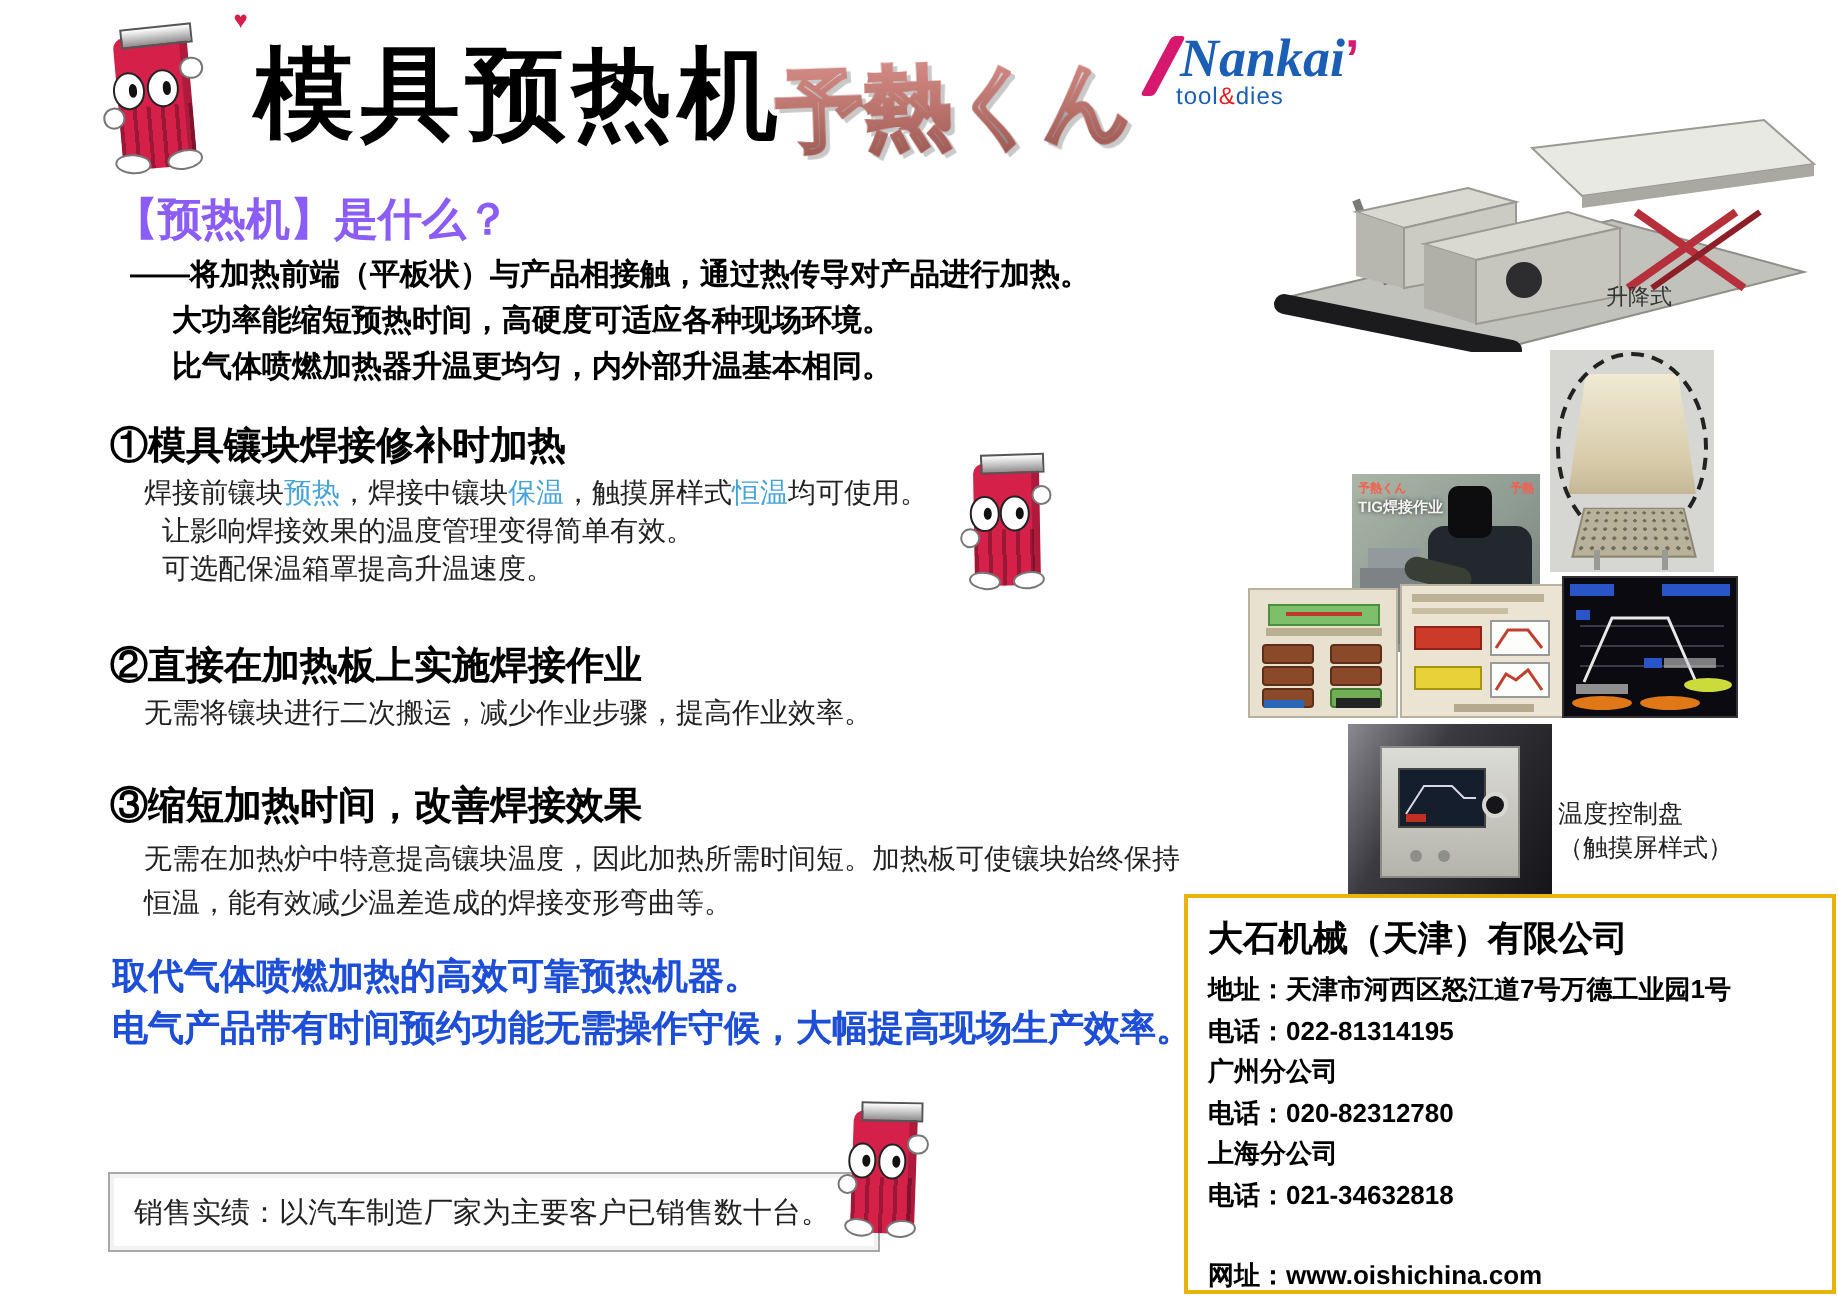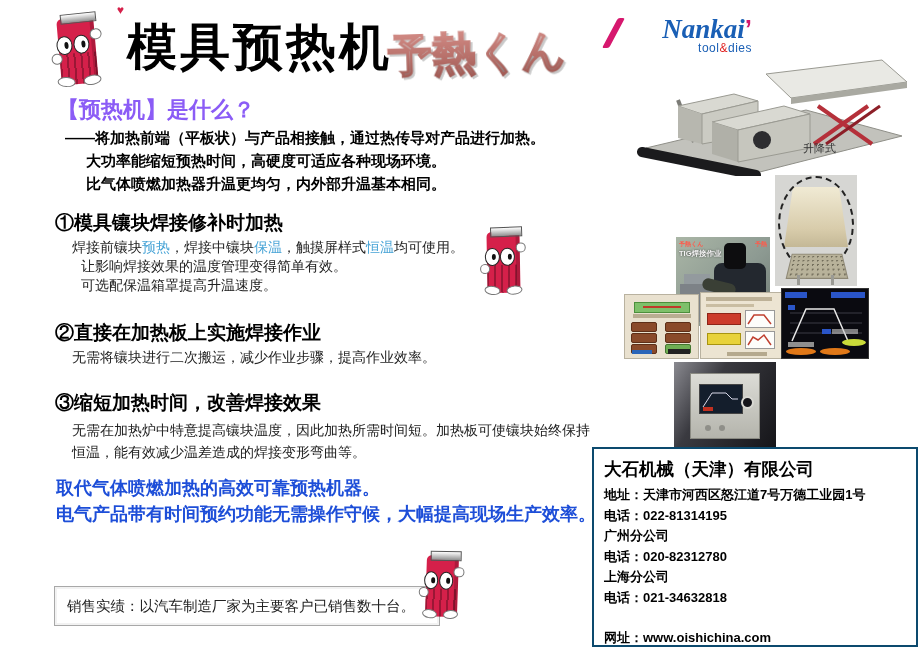--- a/index.html
+++ b/index.html
@@ -8,21 +8,21 @@
 
   
   .page-title{position:absolute;left:127px;top:14px;font-size:50px;font-weight:bold;
               letter-spacing:3px;color:#000;font-family:"Liberation Sans",sans-serif;}
   .yonetsu{position:absolute;left:388px;top:24px;font-size:44px;font-weight:bold;
            transform:rotate(-2deg);
            background:linear-gradient(180deg,#f8f8f8 0%,#bdbdbd 45%,#707070 100%);
            -webkit-background-clip:text;background-clip:text;color:transparent;
            -webkit-text-stroke:1.5px rgba(190,60,50,.55);
            filter:drop-shadow(2px 2px 0 #c9c9c9);}
-  .nankai{position:absolute;left:612px;top:14px;width:140px;text-align:right;}
+  .nankai{position:absolute;left:580px;top:14px;width:140px;}
   .nankai .slash{position:absolute;left:-2px;top:4px;width:7px;height:30px;background:#d6186e;
                  transform:skewX(-28deg);border-radius:2px;}
   .nankai .word{font-size:27px;font-weight:bold;font-style:italic;color:#1a5fb5;
                 font-family:"Liberation Serif",serif;margin-left:10px;}
   .nankai .apos{color:#d6186e;font-size:26px;font-weight:bold;vertical-align:top;}
   .nankai .sub{font-size:12px;font-weight:normal;color:#1a5fb5;margin-left:8px;margin-top:-4px;
                font-family:"Liberation Sans",sans-serif;letter-spacing:.5px;}
   .nankai .amp{color:#e02020;}
 
   
@@ -54,21 +54,21 @@
          font-family:"Liberation Serif",serif;}
   .sec-b .ind{padding-left:9px;}
   .hl{color:#46a3d6;}
   .summary{position:absolute;left:56px;top:475px;font-size:18px;font-weight:bold;color:#1d4ed8;line-height:26px;}
   .patent{position:absolute;left:60px;top:556px;font-size:12.5px;font-weight:bold;color:#222;}
   .salesbox{position:absolute;left:54px;top:586px;width:372px;height:38px;border:1px solid #a8a8a8;
             box-shadow:0 0 0 2px #f2f2f2 inset;display:flex;align-items:center;padding-left:12px;
             font-size:14.5px;color:#222;font-family:"Liberation Serif",serif;background:#fff;}
 
   
-  .company{position:absolute;left:592px;top:447px;width:302px;height:180px;border:2px solid #0c4a6e;
+  .company{position:absolute;left:592px;top:447px;width:302px;height:180px;border:2px solid #eab308;
            padding:8px 10px;background:#fff;}
   .company .cname{font-size:17.5px;font-weight:bold;color:#000;margin-bottom:4px;}
   .company .cline{font-size:13px;font-weight:bold;color:#000;line-height:20.5px;}
   .company .cweb{margin-top:20px;}
 
   
   .photo{position:absolute;overflow:hidden;}
   .lift-label{position:absolute;left:803px;top:141px;font-size:11px;color:#333;
               font-family:"Liberation Serif",serif;}
   .tig{background:linear-gradient(135deg,#aab6a6 0%,#8d9a92 55%,#6f7a74 100%);margin-top:40px;}
@@ -249,20 +249,24 @@
         <svg width="42" height="28">
             <polyline points="3,22 12,8 26,8 32,14 38,14" fill="none" stroke="#d8d8e8" stroke-width="1"></polyline>
         <rect x="3" y="22" width="10" height="4" fill="#c03020"></rect>
           </svg>
       </div>
       <div class="knob"></div>
       <div class="dot" style="left:14px;"></div>
       <div class="dot" style="left:28px;"></div>
     </div>
   </div>
+  <div class="ctrl-caption">
+    <div>温度控制盘</div>
+    <div>（触摸屏样式）</div>
+  </div>
 
   <div class="h-blue">【预热机】是什么？</div>
 
   <div class="intro">
     <div>——将加热前端（平板状）与产品相接触，通过热传导对产品进行加热。</div>
     <div class="ind">大功率能缩短预热时间，高硬度可适应各种现场环境。</div>
     <div class="ind">比气体喷燃加热器升温更均匀，内外部升温基本相同。</div>
   </div>
 
   <div class="sec-h" style="left:55px;top:210px;">①模具镶块焊接修补时加热</div>

